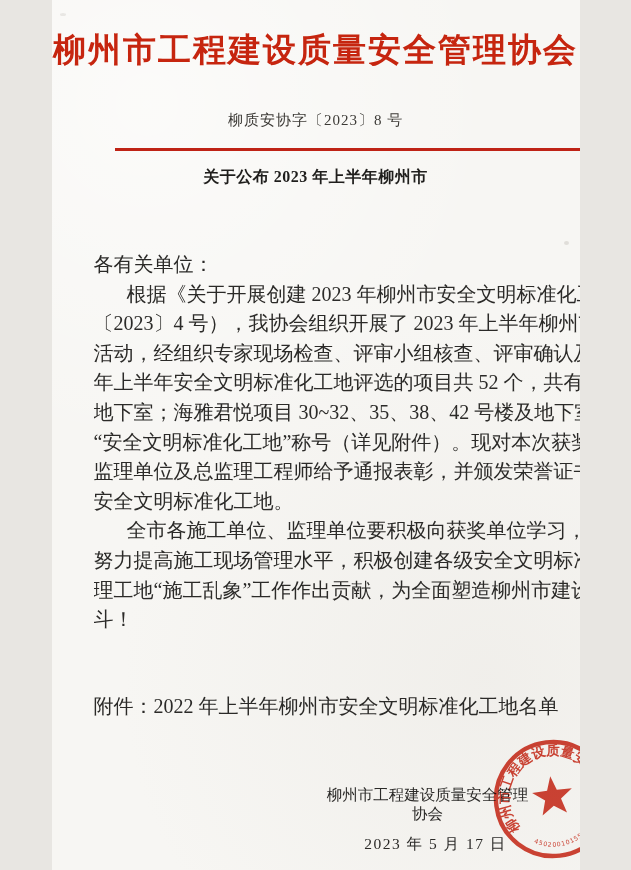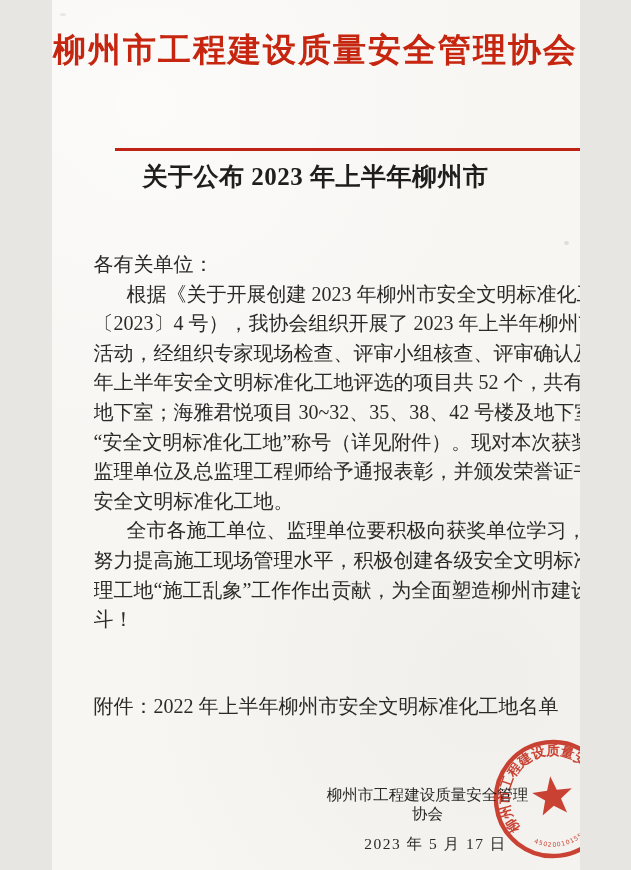--- a/index.html
+++ b/index.html
@@ -21,21 +21,21 @@
   .doc-number {
     position:absolute; top:111px; left:0; right:0; text-align:center;
     font-size:15px; color:#3c3a36; letter-spacing:1px;
   }
   .red-rule {
     position:absolute; top:148px; left:63px; width:504px; height:3px;
     background:#bf2316;
   }
   .doc-title {
     position:absolute; top:157px; left:0; right:0; text-align:center;
-    font-weight:bold; font-size:25px; line-height:39px; color:#1f1e1c;
+    font-weight:bold; font-size:16px; line-height:39px; color:#1f1e1c;
     letter-spacing:0.5px;
   }
   .body-block {
     position:absolute; top:250px; left:42px; width:548px;
     font-size:20px; line-height:29.6px; color:#2b2a28;
   }
   .line { white-space:nowrap; overflow:hidden; }
   .indent { text-indent:33px; }
   .attachment { margin-top:57px; white-space:nowrap; }
   .signature {
@@ -52,20 +52,21 @@
   .speck-b { left:609px; top:39px;  width:4px; height:3px; opacity:.4; }
   .speck-c { left:8px;   top:13px;  width:6px; height:3px; opacity:.35; }
 </style>
 </head>
 <body>
 
 <div class="page">
 
   <div class="org-header">柳州市工程建设质量安全管理协会</div>
 
+  <div class="doc-number">柳质安协字〔2023〕8 号</div>
 
   <div class="red-rule"></div>
 
   <div class="doc-title">
     <div>关于公布 2023 年上半年柳州市</div>
   </div>
 
   <div class="body-block">
     <div class="line">各有关单位：</div>
 

